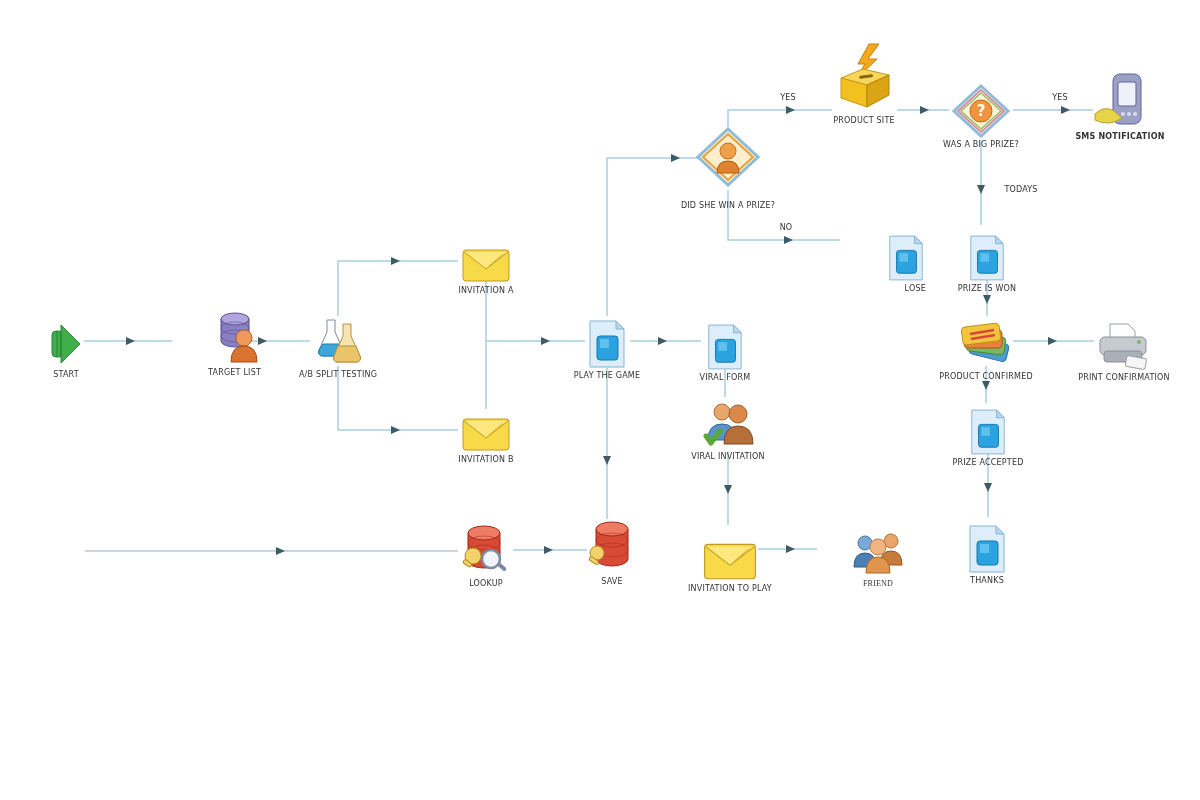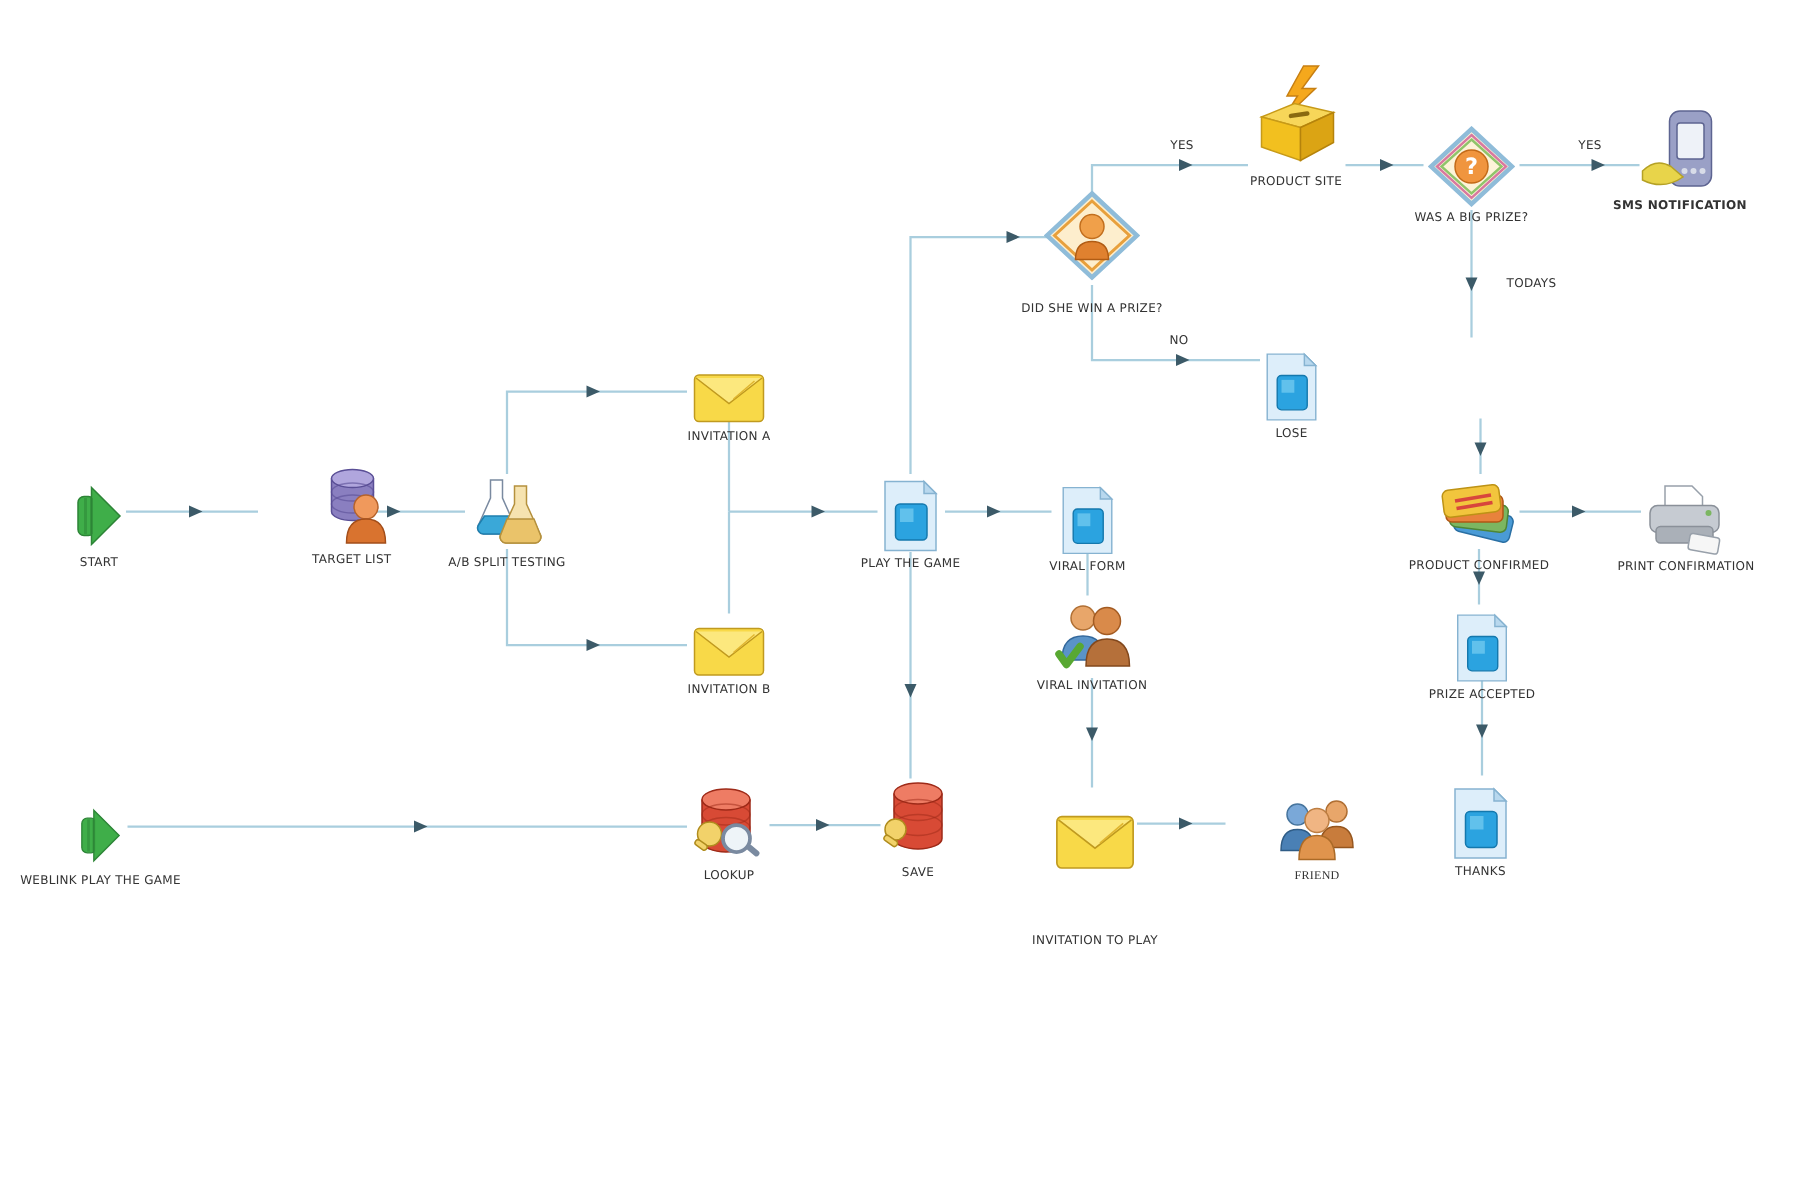--- a/index.html
+++ b/index.html
@@ -229,32 +229,43 @@
         <rect x="25" y="10" width="18" height="24" rx="2" fill="#eef2f8" stroke="#5d6491"></rect>
         <circle cx="30" cy="42" r="2" fill="#d8dce8"></circle>
         <circle cx="36" cy="42" r="2" fill="#d8dce8"></circle>
         <circle cx="42" cy="42" r="2" fill="#d8dce8"></circle>
         <path d="M2 42 q9 -9 19 -3 l8 7 q-13 9 -27 2 z" fill="#e8d44a" stroke="#b5a125"></path>
       </svg>
     </div>
     <div class="label">SMS NOTIFICATION</div>
   </div>
 
-  <div class="node" style="left:861px;top:226px;">
+  <div class="node" style="left:861px;top:226px;align-items:flex-end;">
     <div class="icon">
       <svg width="40" height="48" viewBox="0 0 42 50">
         <path d="M4 2 h26 l8 8 v38 H4 z" fill="#ddeefa" stroke="#86b3d1"></path>
         <path d="M30 2 l8 8 h-8 z" fill="#b8d8ee" stroke="#86b3d1"></path>
         <rect x="11" y="17" width="21" height="24" rx="3" fill="#2ba3e0" stroke="#1478ad"></rect>
         <rect x="14" y="20" width="9" height="9" fill="#6fc8ef" opacity=".8"></rect>
       </svg>
     </div>
     <div class="label">LOSE</div>
   </div>
 
+  <div class="node" style="left:987px;top:226px;">
+    <div class="icon">
+      <svg width="40" height="48" viewBox="0 0 42 50">
+        <path d="M4 2 h26 l8 8 v38 H4 z" fill="#ddeefa" stroke="#86b3d1"></path>
+        <path d="M30 2 l8 8 h-8 z" fill="#b8d8ee" stroke="#86b3d1"></path>
+        <rect x="11" y="17" width="21" height="24" rx="3" fill="#2ba3e0" stroke="#1478ad"></rect>
+        <rect x="14" y="20" width="9" height="9" fill="#6fc8ef" opacity=".8"></rect>
+      </svg>
+    </div>
+    <div class="label">PRIZE IS WON</div>
+  </div>
 
   <div class="node" style="left:986px;top:314px;">
     <div class="icon">
       <svg width="56" height="50" viewBox="0 0 56 50">
         <rect x="12" y="20" width="38" height="18" rx="4" fill="#4a9bd6" stroke="#2a6fa3" transform="rotate(14 31 29)"></rect>
         <rect x="9" y="15" width="38" height="18" rx="4" fill="#7bb661" stroke="#4d8636" transform="rotate(7 28 24)"></rect>
         <rect x="6" y="10" width="38" height="18" rx="4" fill="#e8823c" stroke="#b05715" transform="rotate(0 25 19)"></rect>
         <rect x="4" y="5" width="38" height="18" rx="4" fill="#f2c53d" stroke="#bd9215" transform="rotate(-7 23 14)"></rect>
         <path d="M12 14 l24 -4 M13 19 l24 -4" stroke="#d8463c" stroke-width="2.5" fill="none"></path>
       </svg>
@@ -292,31 +303,20 @@
       <svg width="42" height="50" viewBox="0 0 42 50">
         <path d="M4 2 h26 l8 8 v38 H4 z" fill="#ddeefa" stroke="#86b3d1"></path>
         <path d="M30 2 l8 8 h-8 z" fill="#b8d8ee" stroke="#86b3d1"></path>
         <rect x="11" y="17" width="21" height="24" rx="3" fill="#2ba3e0" stroke="#1478ad"></rect>
         <rect x="14" y="20" width="9" height="9" fill="#6fc8ef" opacity=".8"></rect>
       </svg>
     </div>
     <div class="label">THANKS</div>
   </div>
 
-  <div class="node" style="left:67px;top:524px;">
-    <div class="icon">
-      <svg width="32" height="46" viewBox="0 0 36 48">
-        <rect x="4" y="11" width="11" height="26" rx="4" fill="#3fae49" stroke="#2c8436"></rect>
-        <polygon points="13,5 32,24 13,43" fill="#3fae49" stroke="#2c8436"></polygon>
-        <rect x="8" y="12" width="2" height="24" fill="#2c8436" opacity=".5"></rect>
-        <rect x="12" y="12" width="2" height="24" fill="#2c8436" opacity=".5"></rect>
-      </svg>
-    </div>
-    <div class="label">WEBLINK PLAY THE GAME</div>
-  </div>
 
   <div class="node" style="left:486px;top:521px;">
     <div class="icon">
       <svg width="52" height="54" viewBox="0 0 52 54">
         <path d="M8 10 v28 a16 7 0 0 0 32 0 V10" fill="#d84a35" stroke="#9e2a18"></path>
         <ellipse cx="24" cy="10" rx="16" ry="7" fill="#ee7c64" stroke="#9e2a18"></ellipse>
         <ellipse cx="24" cy="20" rx="16" ry="7" fill="none" stroke="#9e2a18" opacity=".5"></ellipse>
         <ellipse cx="24" cy="29" rx="16" ry="7" fill="none" stroke="#9e2a18" opacity=".5"></ellipse>
         <circle cx="13" cy="33" r="8" fill="#f2d26a" stroke="#b08c1e"></circle>
         <rect x="3" y="38" width="9" height="4" rx="2" fill="#f2d26a" stroke="#b08c1e" transform="rotate(35 7 40)"></rect>
@@ -334,21 +334,21 @@
         <ellipse cx="24" cy="10" rx="16" ry="7" fill="#ee7c64" stroke="#9e2a18"></ellipse>
         <ellipse cx="24" cy="21" rx="16" ry="7" fill="none" stroke="#9e2a18" opacity=".5"></ellipse>
         <ellipse cx="24" cy="31" rx="16" ry="7" fill="none" stroke="#9e2a18" opacity=".5"></ellipse>
         <circle cx="9" cy="34" r="7" fill="#f2d26a" stroke="#b08c1e"></circle>
         <rect x="1" y="39" width="10" height="4" rx="2" fill="#f2d26a" stroke="#b08c1e" transform="rotate(35 5 41)"></rect>
       </svg>
     </div>
     <div class="label">SAVE</div>
   </div>
 
-  <div class="node" style="left:730px;top:526px;gap:38px;">
+  <div class="node" style="left:730px;top:526px;">
     <div class="icon">
       <svg width="56" height="42" viewBox="0 0 50 38">
         <rect x="2" y="4" width="46" height="31" rx="3" fill="#f8d948" stroke="#c09a1f"></rect>
         <path d="M3 6 L25 23 L47 6" fill="#fce87e" stroke="#c09a1f"></path>
         <path d="M28 20 l14 -12" stroke="#e0b52f" fill="none"></path>
       </svg>
     </div>
     <div class="label">INVITATION TO PLAY</div>
   </div>
 

